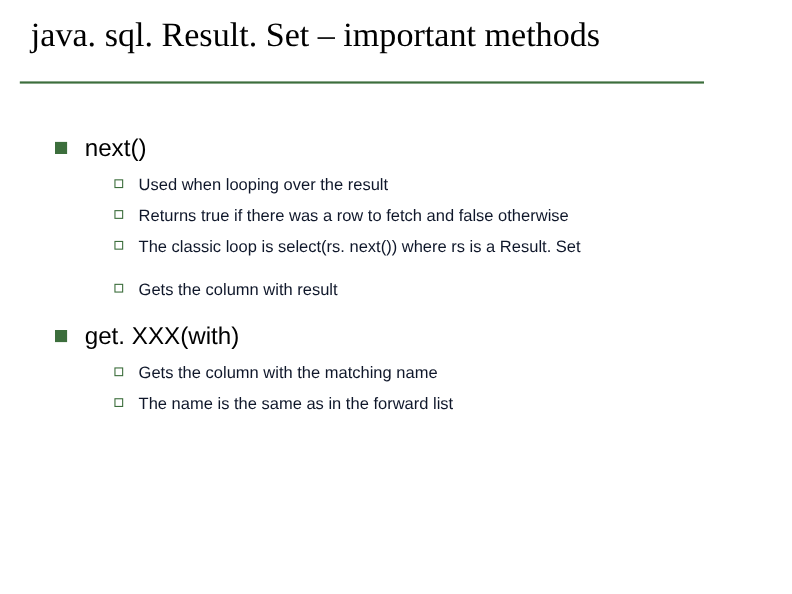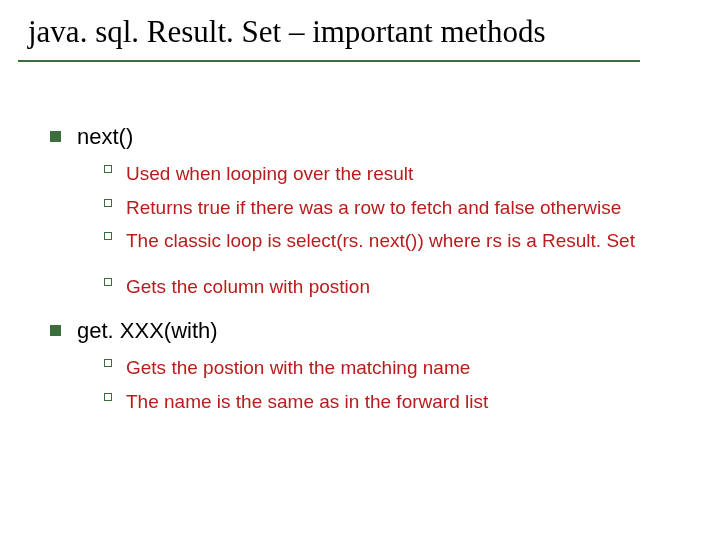--- a/index.html
+++ b/index.html
@@ -18,30 +18,30 @@
     padding: 0;
   }
   .title-wrap {
     padding: 14px 20px 0 28px;
   }
   .title {
     font-family: "Times New Roman", Times, serif;
     font-size: 31px;
     font-weight: 400;
     color: #000;
-    padding-bottom: 10px;
+    padding-bottom: 24px;
   }
   .title-rule {
     border: none;
     border-bottom: 2px solid #3c6e3c;
     margin-left: -10px;
     margin-right: 60px;
   }
   .content {
-    padding: 62px 30px 0 50px;
+    padding: 46px 30px 0 50px;
   }
   .l1 {
     display: flex;
     align-items: flex-start;
     margin-bottom: 10px;
   }
   .l1 .bullet {
     width: 11px;
     height: 11px;
     background: #3c6e3c;
@@ -65,22 +65,22 @@
   .l2 .bullet {
     width: 8px;
     height: 8px;
     border: 1.5px solid #3c6e3c;
     margin-top: 5px;
     margin-right: 14px;
     flex: 0 0 auto;
     background: #fff;
   }
   .l2 .text {
-    font-size: 19px;
-    color: #b91c1c;
+    font-size: 15px;
+    color: #0f172a;
     line-height: 1.45;
   }
 </style>
 </head>
 <body>
 
 <div class="slide">
 
   <div class="title-wrap">
     <h1 class="title">java. sql. Result. Set – important methods</h1>
@@ -104,32 +104,32 @@
       </div>
       <div class="l2">
         <span class="bullet"></span>
         <span class="text">The classic loop is select(rs. next()) where rs is a Result. Set</span>
       </div>
     </div>
 
     <div class="l2-group">
       <div class="l2">
         <span class="bullet"></span>
-        <span class="text">Gets the column with postion</span>
+        <span class="text">Gets the column with result</span>
       </div>
     </div>
 
     <div class="l1">
       <span class="bullet"></span>
       <span class="text">get. XXX(with)</span>
     </div>
     <div class="l2-group">
       <div class="l2">
         <span class="bullet"></span>
-        <span class="text">Gets the postion with the matching name</span>
+        <span class="text">Gets the column with the matching name</span>
       </div>
       <div class="l2">
         <span class="bullet"></span>
         <span class="text">The name is the same as in the forward list</span>
       </div>
     </div>
 
   </div>
 </div>
 

